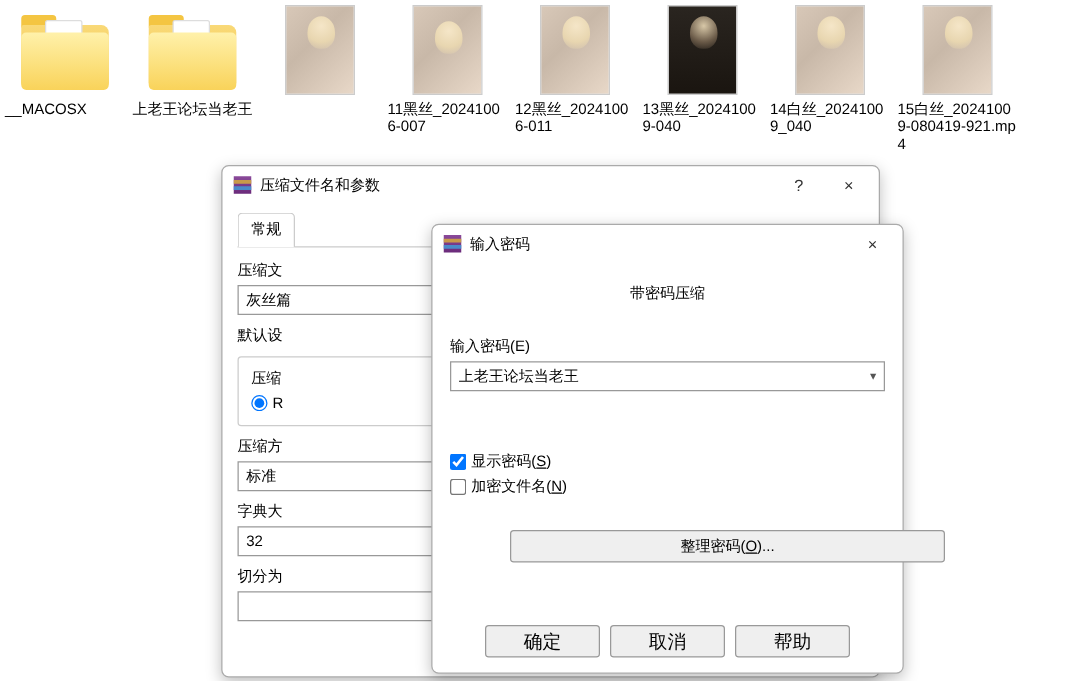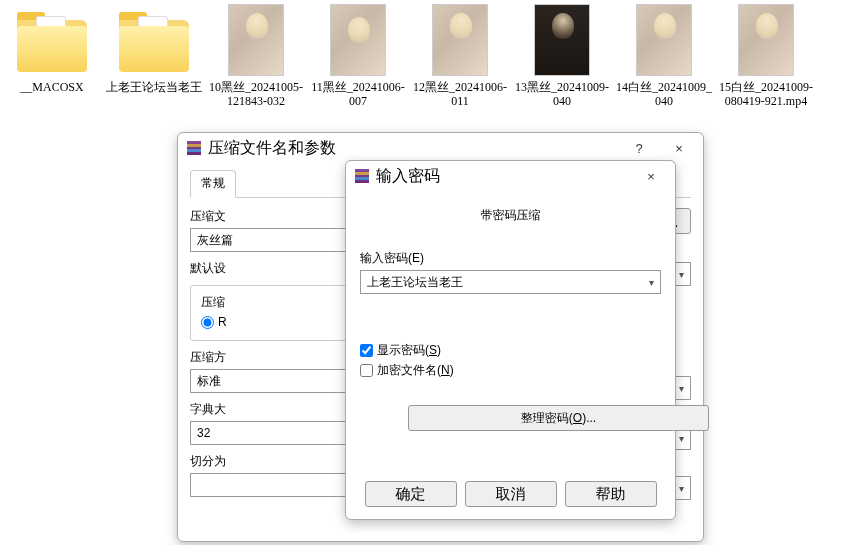--- a/index.html
+++ b/index.html
@@ -1,38 +1,38 @@
 <!DOCTYPE html>
 <html><head>
 <meta charset="utf-8">
 <style>
   * { box-sizing: border-box; margin: 0; padding: 0; }
   body { font-family: "Microsoft YaHei", sans-serif; font-size: 12px; background: #fff; width: 861px; height: 545px; overflow: hidden; position: relative; }
   
   .files-area { display: flex; gap: 6px; padding: 4px; flex-wrap: wrap; }
-  .file-item { width: 96px; text-align: center; cursor: pointer; font-family: Liberation Serif, serif; }
+  .file-item { width: 96px; text-align: left; cursor: pointer; }
   .folder-icon { width: 72px; height: 72px; margin: 0 auto; position: relative; }
   .folder-back { position: absolute; width: 70px; height: 50px; background: linear-gradient(#f9d978,#f4c542); border-radius: 2px 6px 4px 4px; top: 16px; left: 1px; }
   .folder-tab { position: absolute; width: 28px; height: 10px; background: #f4c542; border-radius: 3px 3px 0 0; top: 8px; left: 1px; }
   .folder-front { position: absolute; width: 70px; height: 46px; background: linear-gradient(#fff1aa,#f9d35a); border-radius: 4px; top: 22px; left: 1px; }
   .folder-paper { position: absolute; width: 30px; height: 36px; background: #fff; border: 1px solid #ddd; top: 12px; left: 20px; border-radius: 2px; }
   .thumb { width: 56px; height: 72px; margin: 0 auto; background: linear-gradient(135deg,#d8c8b8 0%,#c8b8a8 40%,#e8d8c8 100%); border: 1px solid #ccc; position: relative; overflow: hidden; }
   .thumb::after { content:""; position:absolute; width: 22px; height: 26px; background: radial-gradient(circle at 50% 30%, #f5e6c8 0%, #e8d6b0 60%, transparent 100%); top: 8px; left: 17px; border-radius: 50% 50% 45% 45%; }
   .thumb.t2::after { top: 12px; }
   .thumb.t4 { background: linear-gradient(#2a2520,#1a1510); }
   .thumb.t4::after { background: radial-gradient(circle at 50% 30%, #d8c8a8, #6a5a48 60%, transparent); }
   .file-label { margin-top: 4px; font-size: 12px; line-height: 14px; word-break: break-all; color: #000; }
   
   .dialog { position: absolute; background: #fff; border: 1px solid #aaa; border-radius: 6px; box-shadow: 0 4px 12px rgba(0,0,0,.25); }
   .titlebar { display: flex; align-items: center; height: 30px; padding: 0 4px 0 8px; }
   .titlebar .icon { width: 16px; height: 16px; margin-right: 6px; display:inline-flex; align-items:center; justify-content:center; }
   .winrar-icon { width:14px; height:14px; background: linear-gradient(#8a4a9a,#6a2a7a); position:relative; }
   .winrar-icon::before { content:""; position:absolute; top:3px; left:0; width:100%; height:3px; background:#c89a4a; }
   .winrar-icon::after { content:""; position:absolute; top:8px; left:0; width:100%; height:3px; background:#4a8aca; }
-  .titlebar .title { flex: 1; font-size: 16px; }
+  .titlebar .title { flex: 1; font-size: 12px; }
   .titlebar .btns { display: flex; gap: 0; }
   .titlebar .btn { width: 40px; height: 28px; display: flex; align-items:center; justify-content:center; cursor:pointer; font-size:13px; color:#333; }
   
   .dlg1 { top: 132px; left: 177px; width: 527px; height: 410px; }
   .dlg1-body { padding: 6px 12px 12px 12px; }
   .tabs { display:flex; gap:0; border-bottom:1px solid #ccc; margin-bottom:10px; }
   .tab { padding: 4px 10px 5px; border:1px solid #ccc; border-bottom:none; background:#fff; border-radius:4px 4px 0 0; margin-right:-1px; cursor:pointer; position:relative; top:1px;font-family:Liberation Serif, serif; }
   .tab.active { background:#fff; border-bottom:1px solid #fff; }
   
   .form-row { margin-bottom: 8px; }
@@ -43,21 +43,21 @@
   .button { height: 26px; padding: 0 14px; background:#efefef; border:1px solid #999; border-radius:3px; cursor:pointer; font-size:15px; }
   .right-col { display:flex; flex-direction:column; gap:6px; }
   
   fieldset { border:1px solid #ccc; border-radius:3px; padding: 8px 10px; margin-bottom:8px; }
   .radio,.check { display:flex; align-items:center; gap:4px; margin-bottom:3px; }
   .radio input, .check input { margin:0; }
   
   .btn-row { position:absolute; bottom:10px; left:0; right:0; display:flex; gap:8px; justify-content:center; }
   .btn-row .button { width: 92px; }
   
-  .dlg2 { top: 160px; left: 345px; width: 331px; height: 360px; }
+  .dlg2 { top: 179px; left: 345px; width: 378px; height: 360px; }
   .dlg2-body { padding: 10px 14px 12px; }
   .dlg2-title { text-align:center; font-size:12px; margin: 6px 0 26px; }
   .underline { text-decoration: underline; }
   .wide-btn { display:block; width:100%; height:26px; border:1px solid #999; border-radius:3px; background:#efefef; cursor:pointer; font-size:12px; margin-top:26px;margin-left:48px; }
   .dlg2 .btn-row { bottom: 12px; }
 </style>
 </head>
 <body>
 
 <div class="files-area" id="files">
@@ -74,21 +74,20 @@
       <div class="folder-icon">
         <div class="folder-tab"></div>
         <div class="folder-back"></div>
         <div class="folder-paper"></div>
         <div class="folder-front"></div>
       </div>
       <div class="file-label">上老王论坛当老王</div>
     </div>
     <div class="file-item">
       <div class="thumb t1"></div>
-      <div class="file-label">10黑丝_20241005-121843-032</div>
     </div>
     <div class="file-item">
       <div class="thumb t2"></div>
       <div class="file-label">11黑丝_20241006-007</div>
     </div>
     <div class="file-item">
       <div class="thumb t3"></div>
       <div class="file-label">12黑丝_20241006-011</div>
     </div>
     <div class="file-item">

